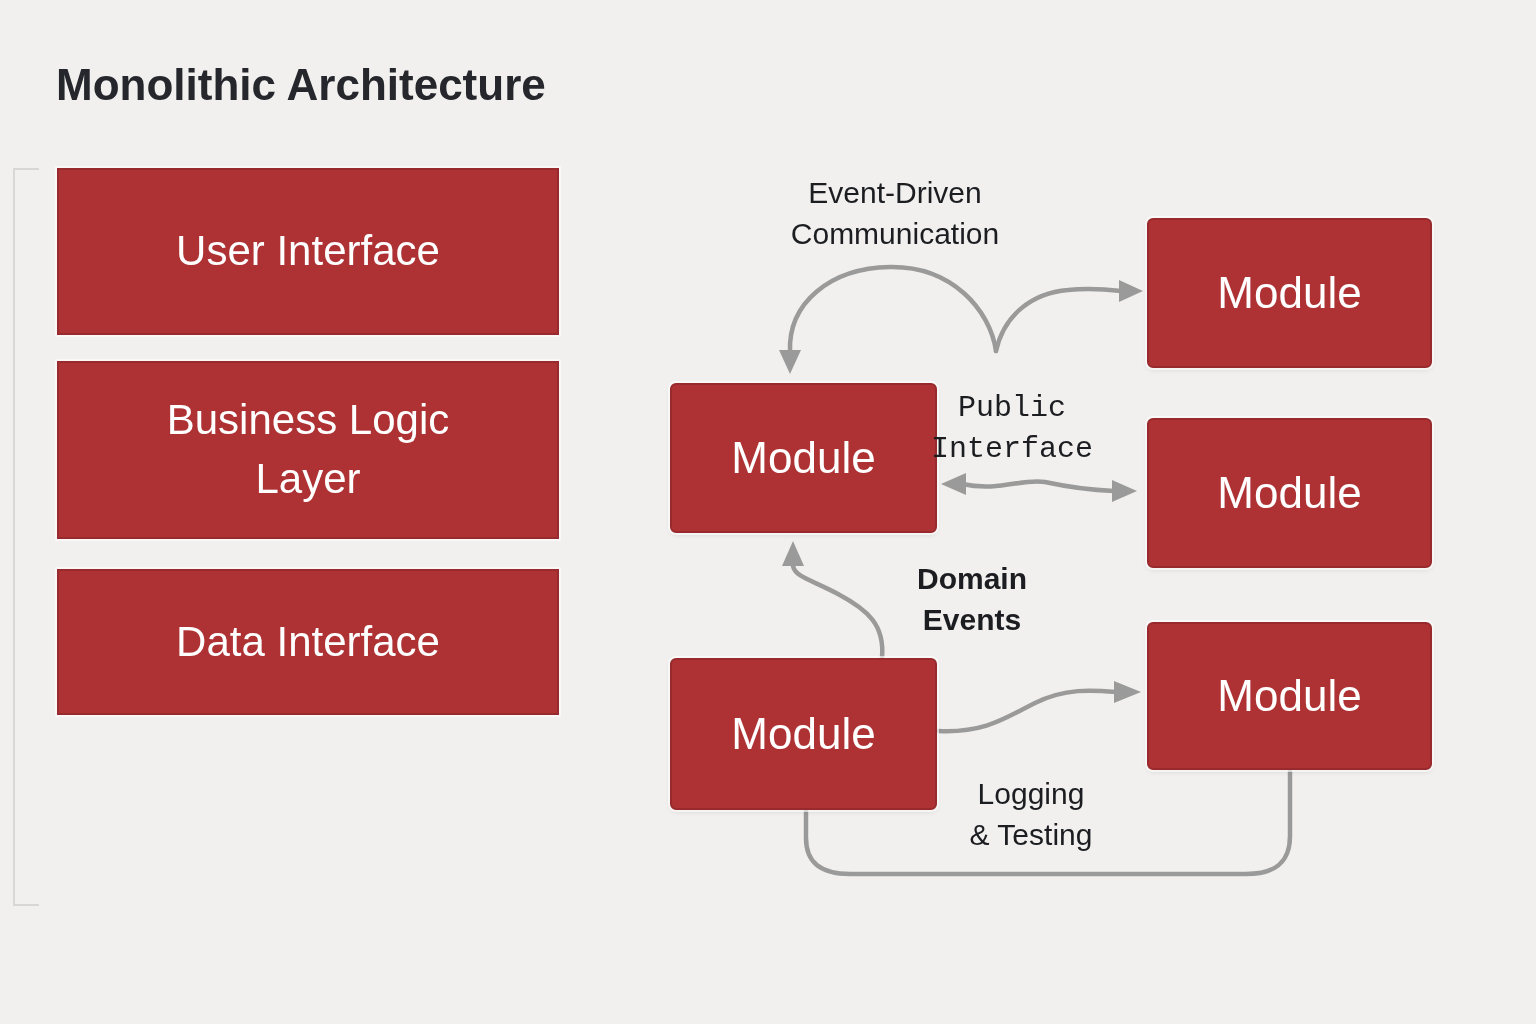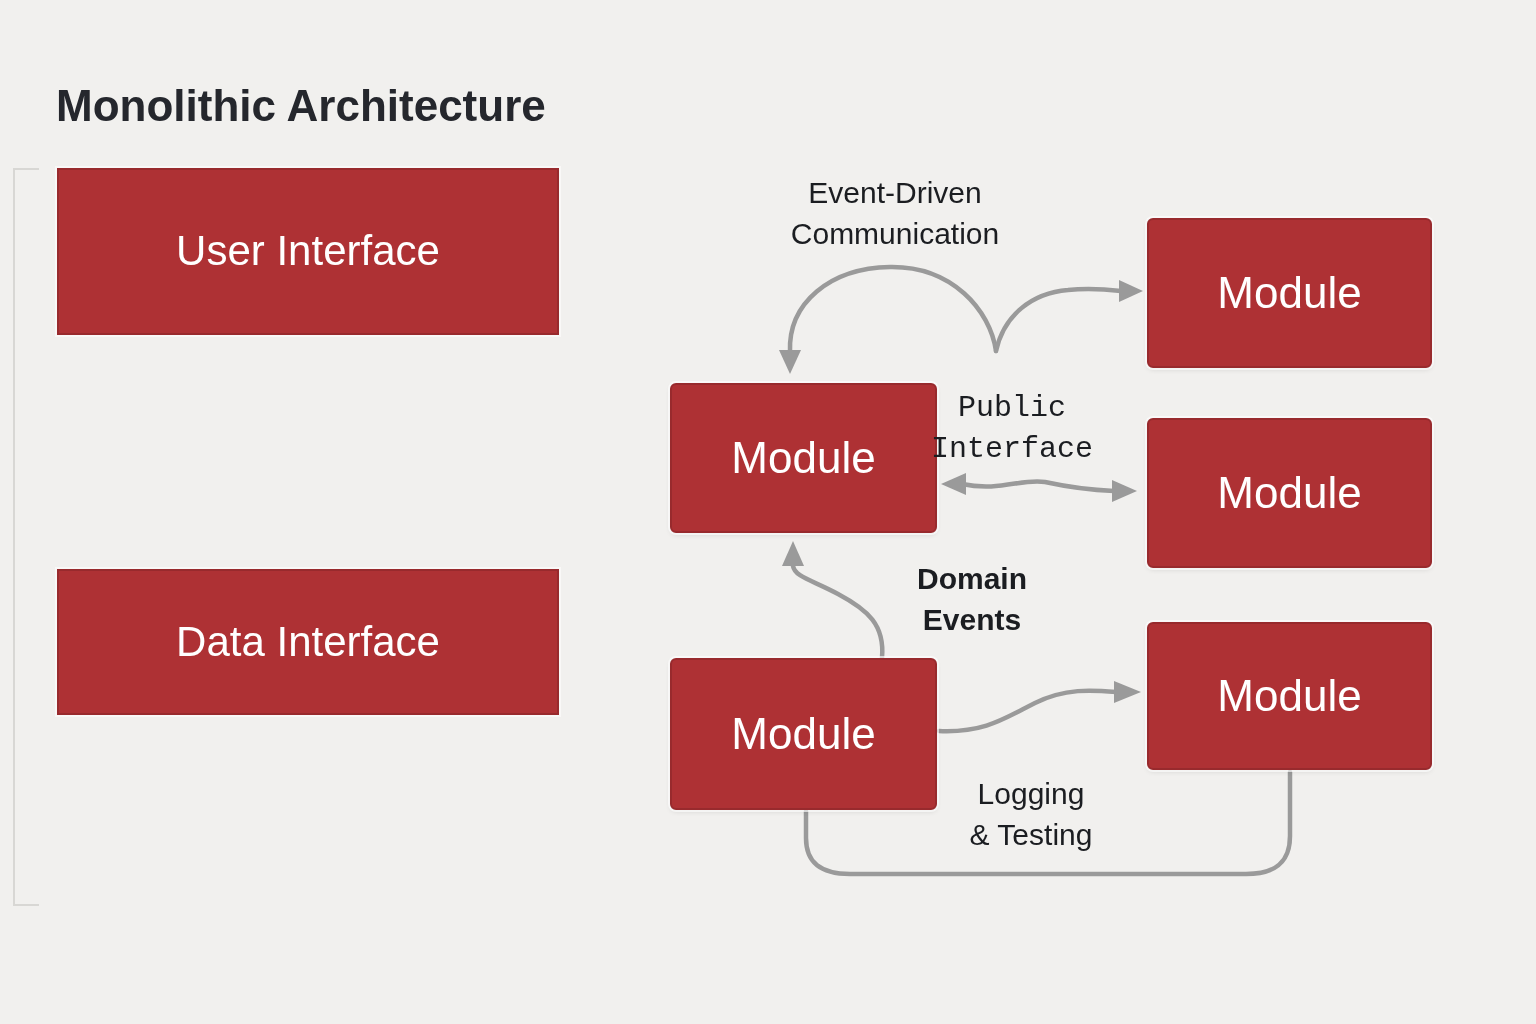--- a/index.html
+++ b/index.html
@@ -26,21 +26,21 @@
   }
   .title {
     position: absolute;
     top: 60px;
     font-size: 44px;
     font-weight: 700;
     color: var(--title-text);
     letter-spacing: 0px;
     white-space: nowrap;
   }
-  .title-left { left: 56px; margin-top: 21px; }
+  .title-left { left: 56px; }
   .title-right { left: 830px; width: 440px; text-align: center; }
 
   .bracket {
     position: absolute;
     left: 13px;
     top: 168px;
     width: 26px;
     height: 738px;
     border-left: 2px solid var(--bracket-gray);
     border-top: 2px solid var(--bracket-gray);
@@ -111,20 +111,22 @@
 </head>
 <body>
 
 <div class="stage">
 
   <div class="title title-left">Monolithic Architecture</div>
 
   <div class="bracket"></div>
 
   <div class="redbox layer layer-1">User Interface</div>
+  <div class="redbox layer layer-2">Business Logic
+Layer</div>
   <div class="redbox layer layer-3">Data Interface</div>
 
   <svg class="arrows" viewBox="0 0 1536 1024" xmlns="http://www.w3.org/2000/svg">
 
     <path class="stroke" d="M 790 352 C 788 303, 830 268, 890 267 C 952 266, 990 310, 996 351"></path>
     <polygon class="head" points="779,350 801,350 790,374"></polygon>
 
     <path class="stroke" d="M 996 351 C 1004 315, 1032 293, 1068 290 C 1086 288, 1104 289, 1121 291"></path>
     <polygon class="head" points="1119,280 1119,302 1143,291"></polygon>
 

